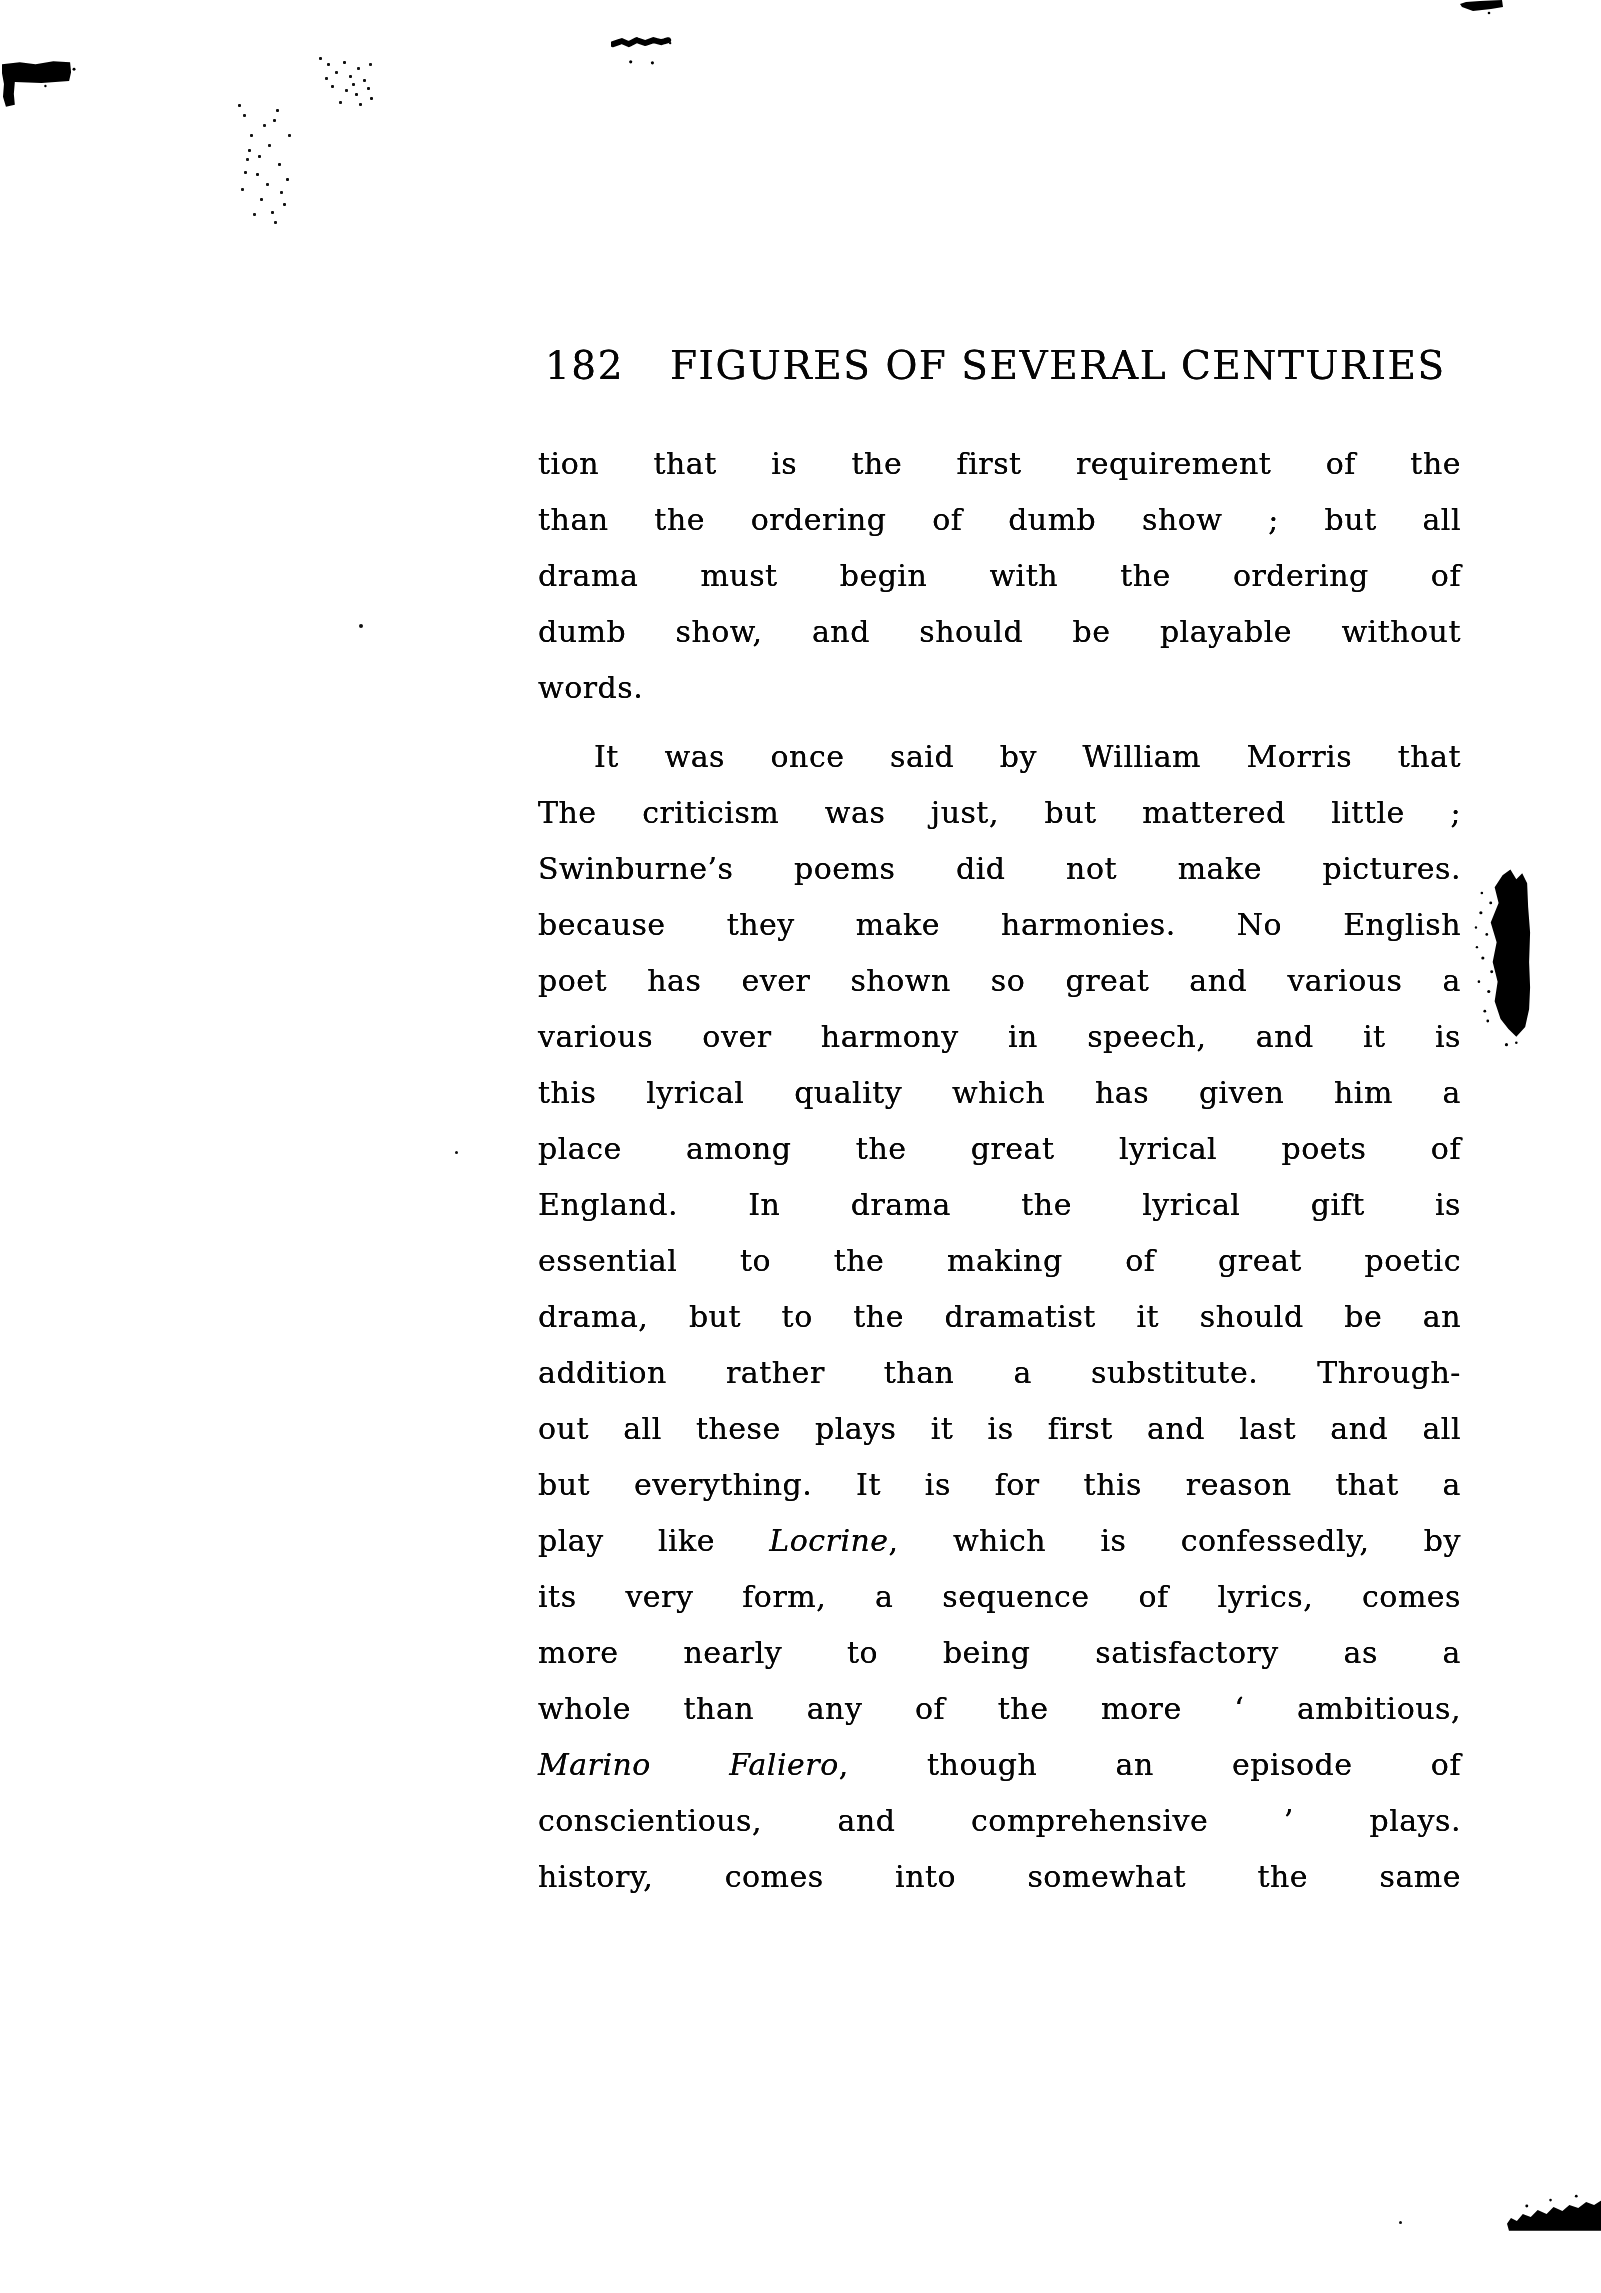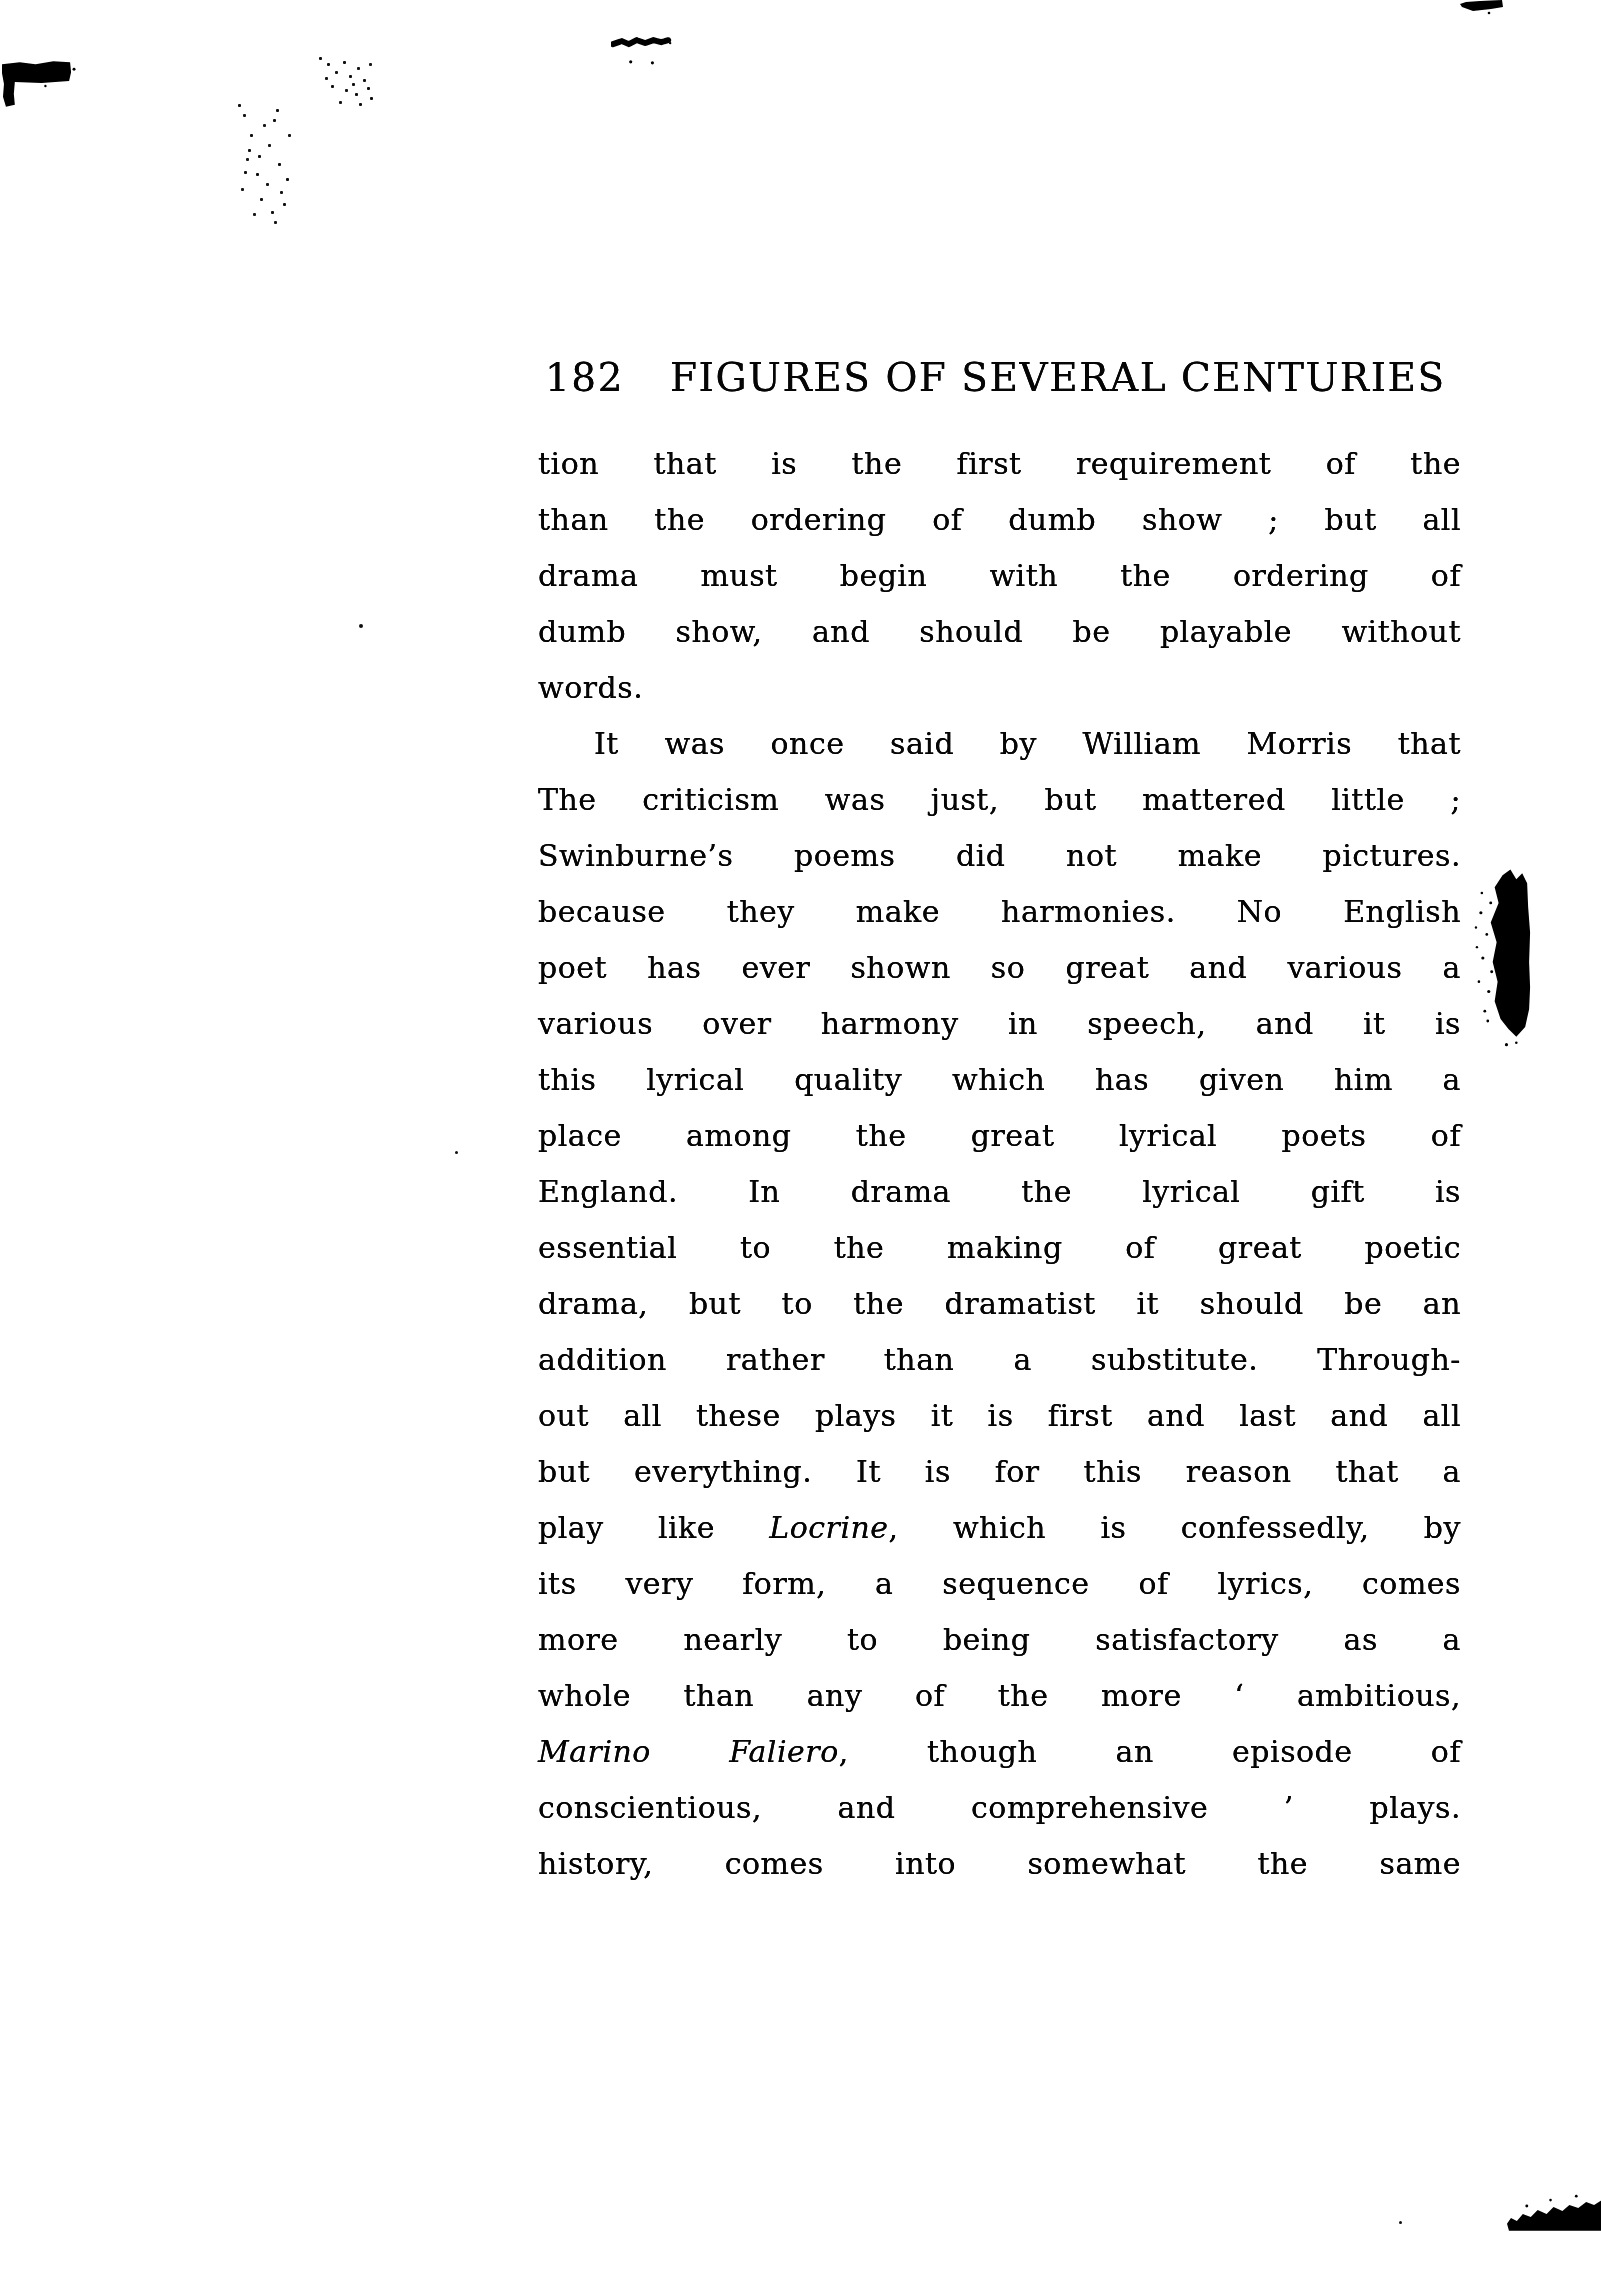--- a/index.html
+++ b/index.html
@@ -18,21 +18,20 @@
   .page-header {
     position: absolute;
     left: 545px;
     top: 343px;
     width: 921px;
     font-size: 39px;
     line-height: 46px;
     letter-spacing: 1.5px;
     white-space: nowrap;
     text-shadow: 0 0 0.6px #000;
-    margin-top: 12px;
   }
   .page-header .folio { margin-right: 46px; }
 
   
   .text-block {
     position: absolute;
     left: 538px;
     top: 436px;
     width: 923px;
     font-size: 30px;
@@ -41,21 +40,21 @@
     text-shadow: 0 0 0.6px #000;
   }
   .text-block .line {
     height: 56px;
     line-height: 56px;
     text-align: justify;
     text-align-last: justify;
     white-space: nowrap;
   }
   .text-block .line.short { text-align-last: left; }
-  .text-block .line.indent { text-indent: 56px; }
+  .text-block .line.indent { text-indent: 56px; margin-top: 13px; }
   .text-block i { font-style: italic; }
 
   
   .artifact { position: absolute; }
   .speckle {
     position: absolute;
     width: 3px; height: 3px;
     background: #101010;
     border-radius: 1px;
   }

